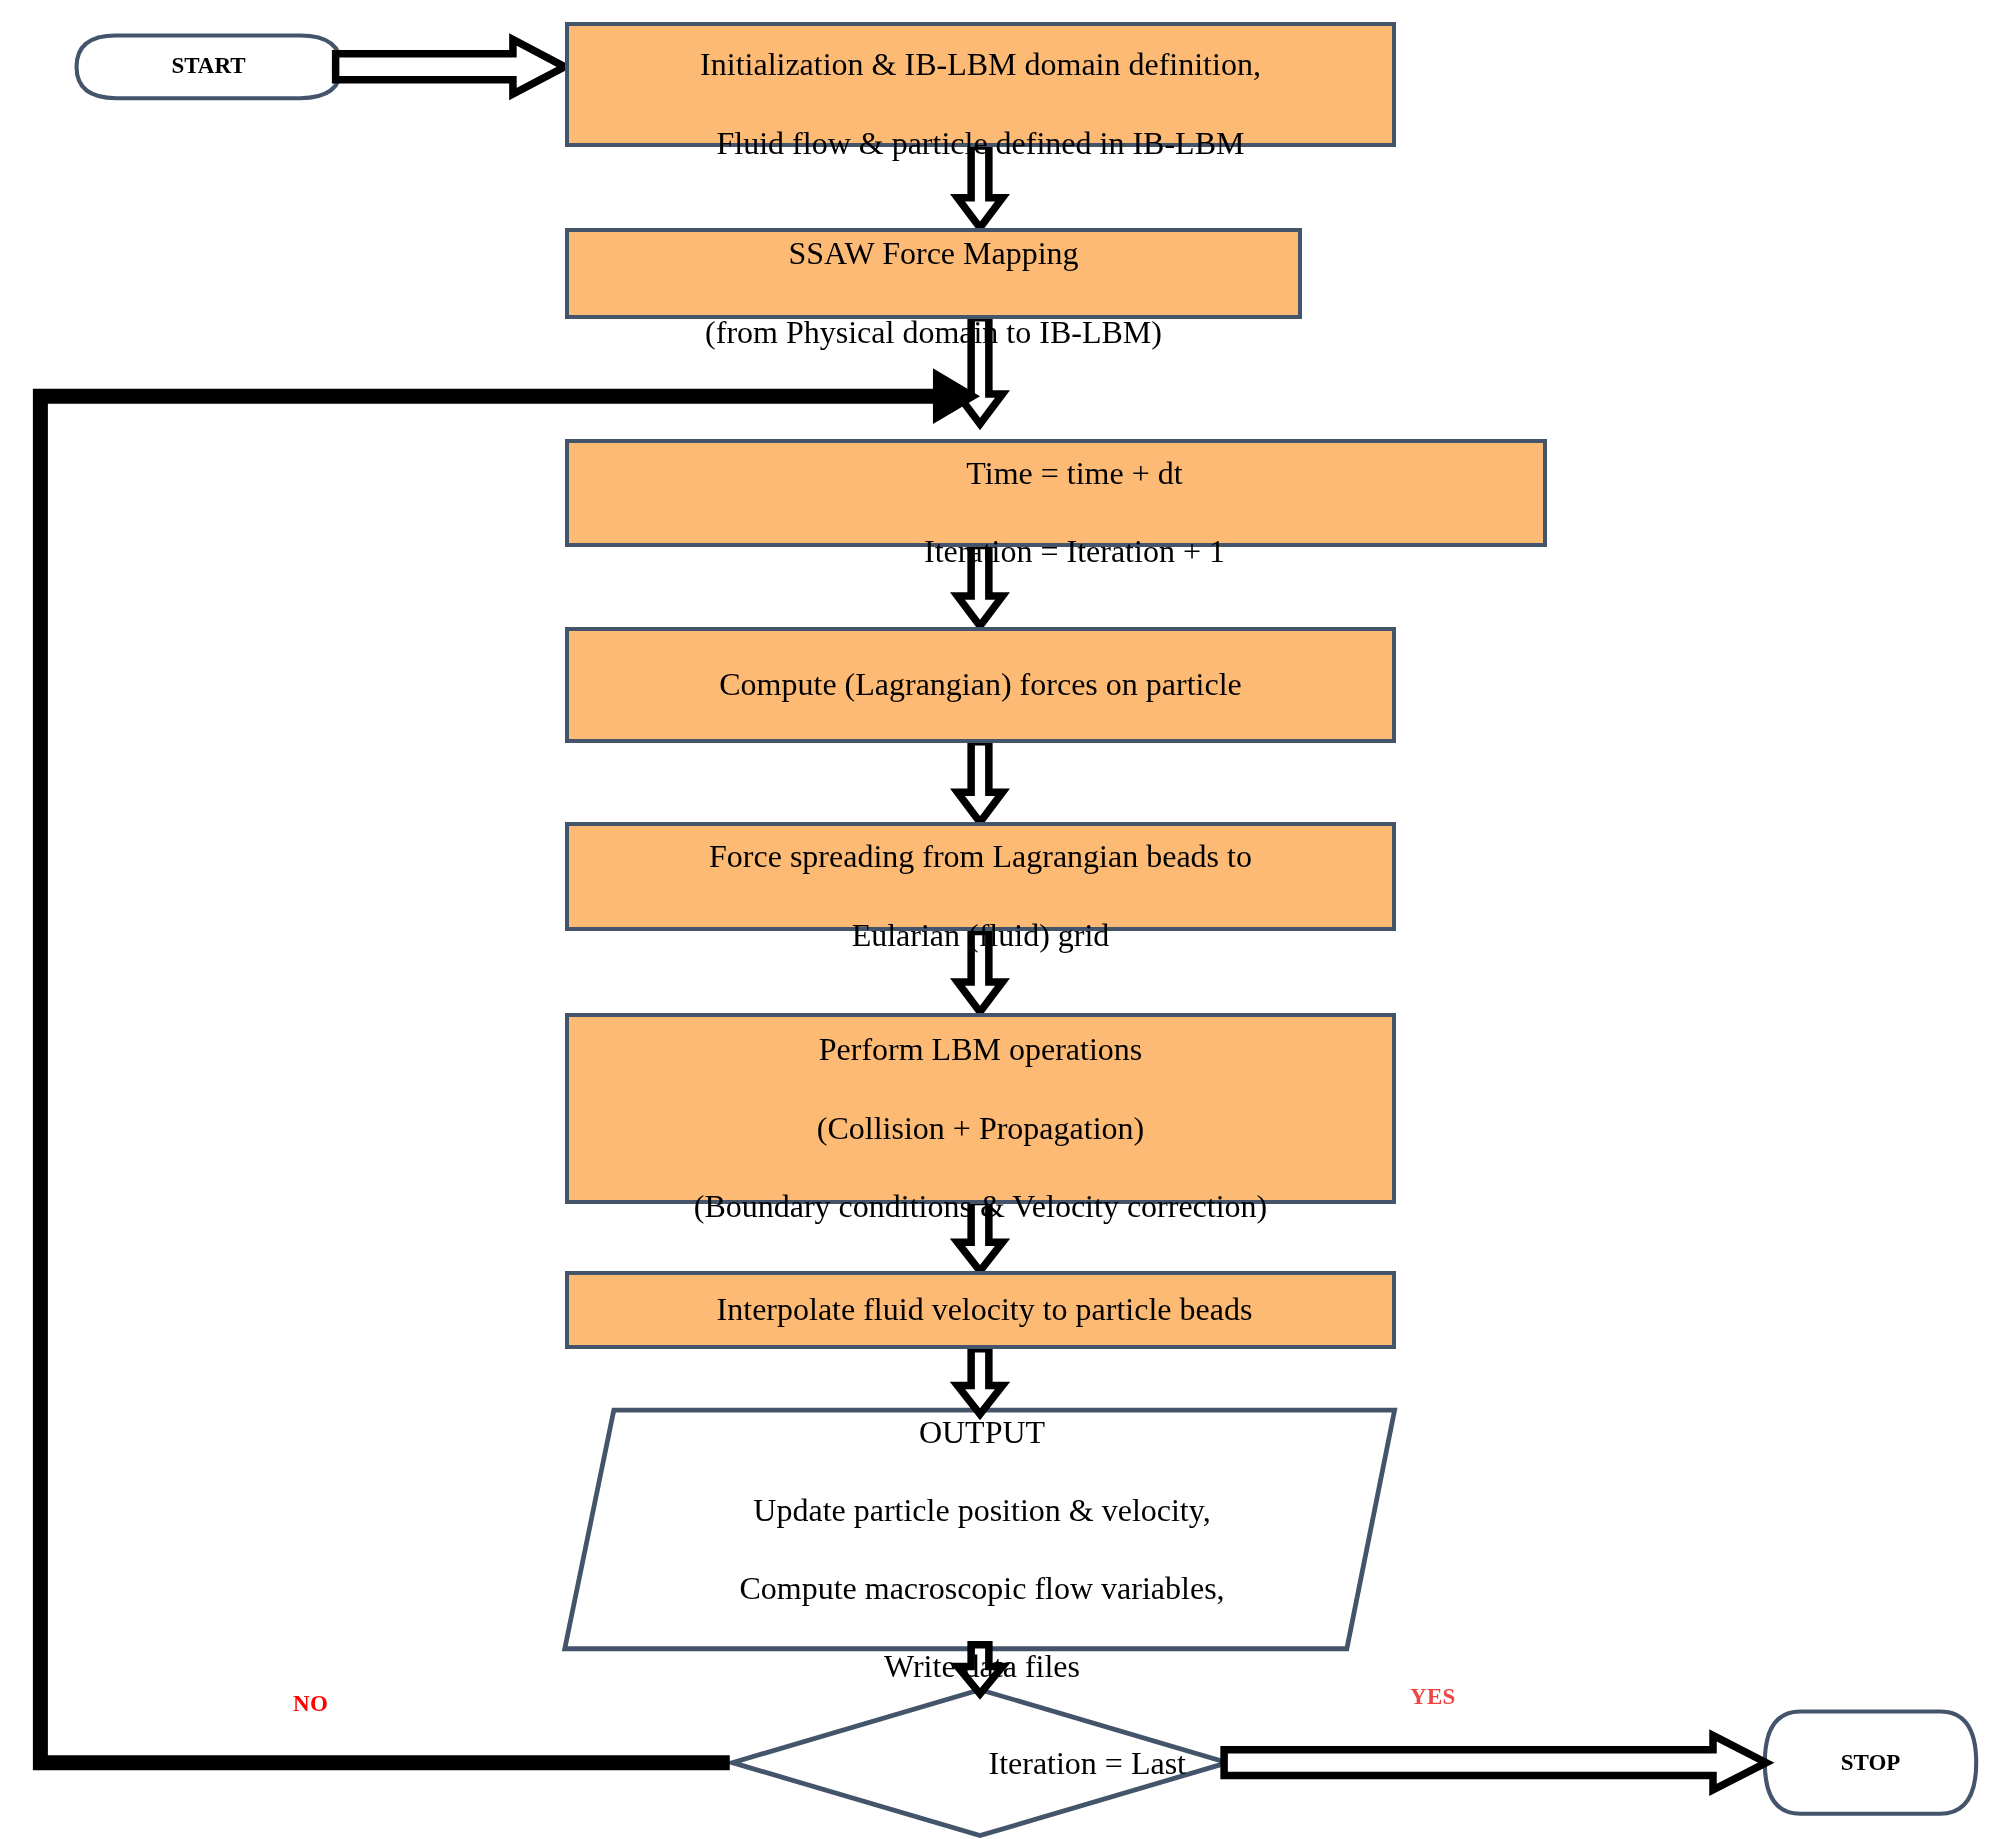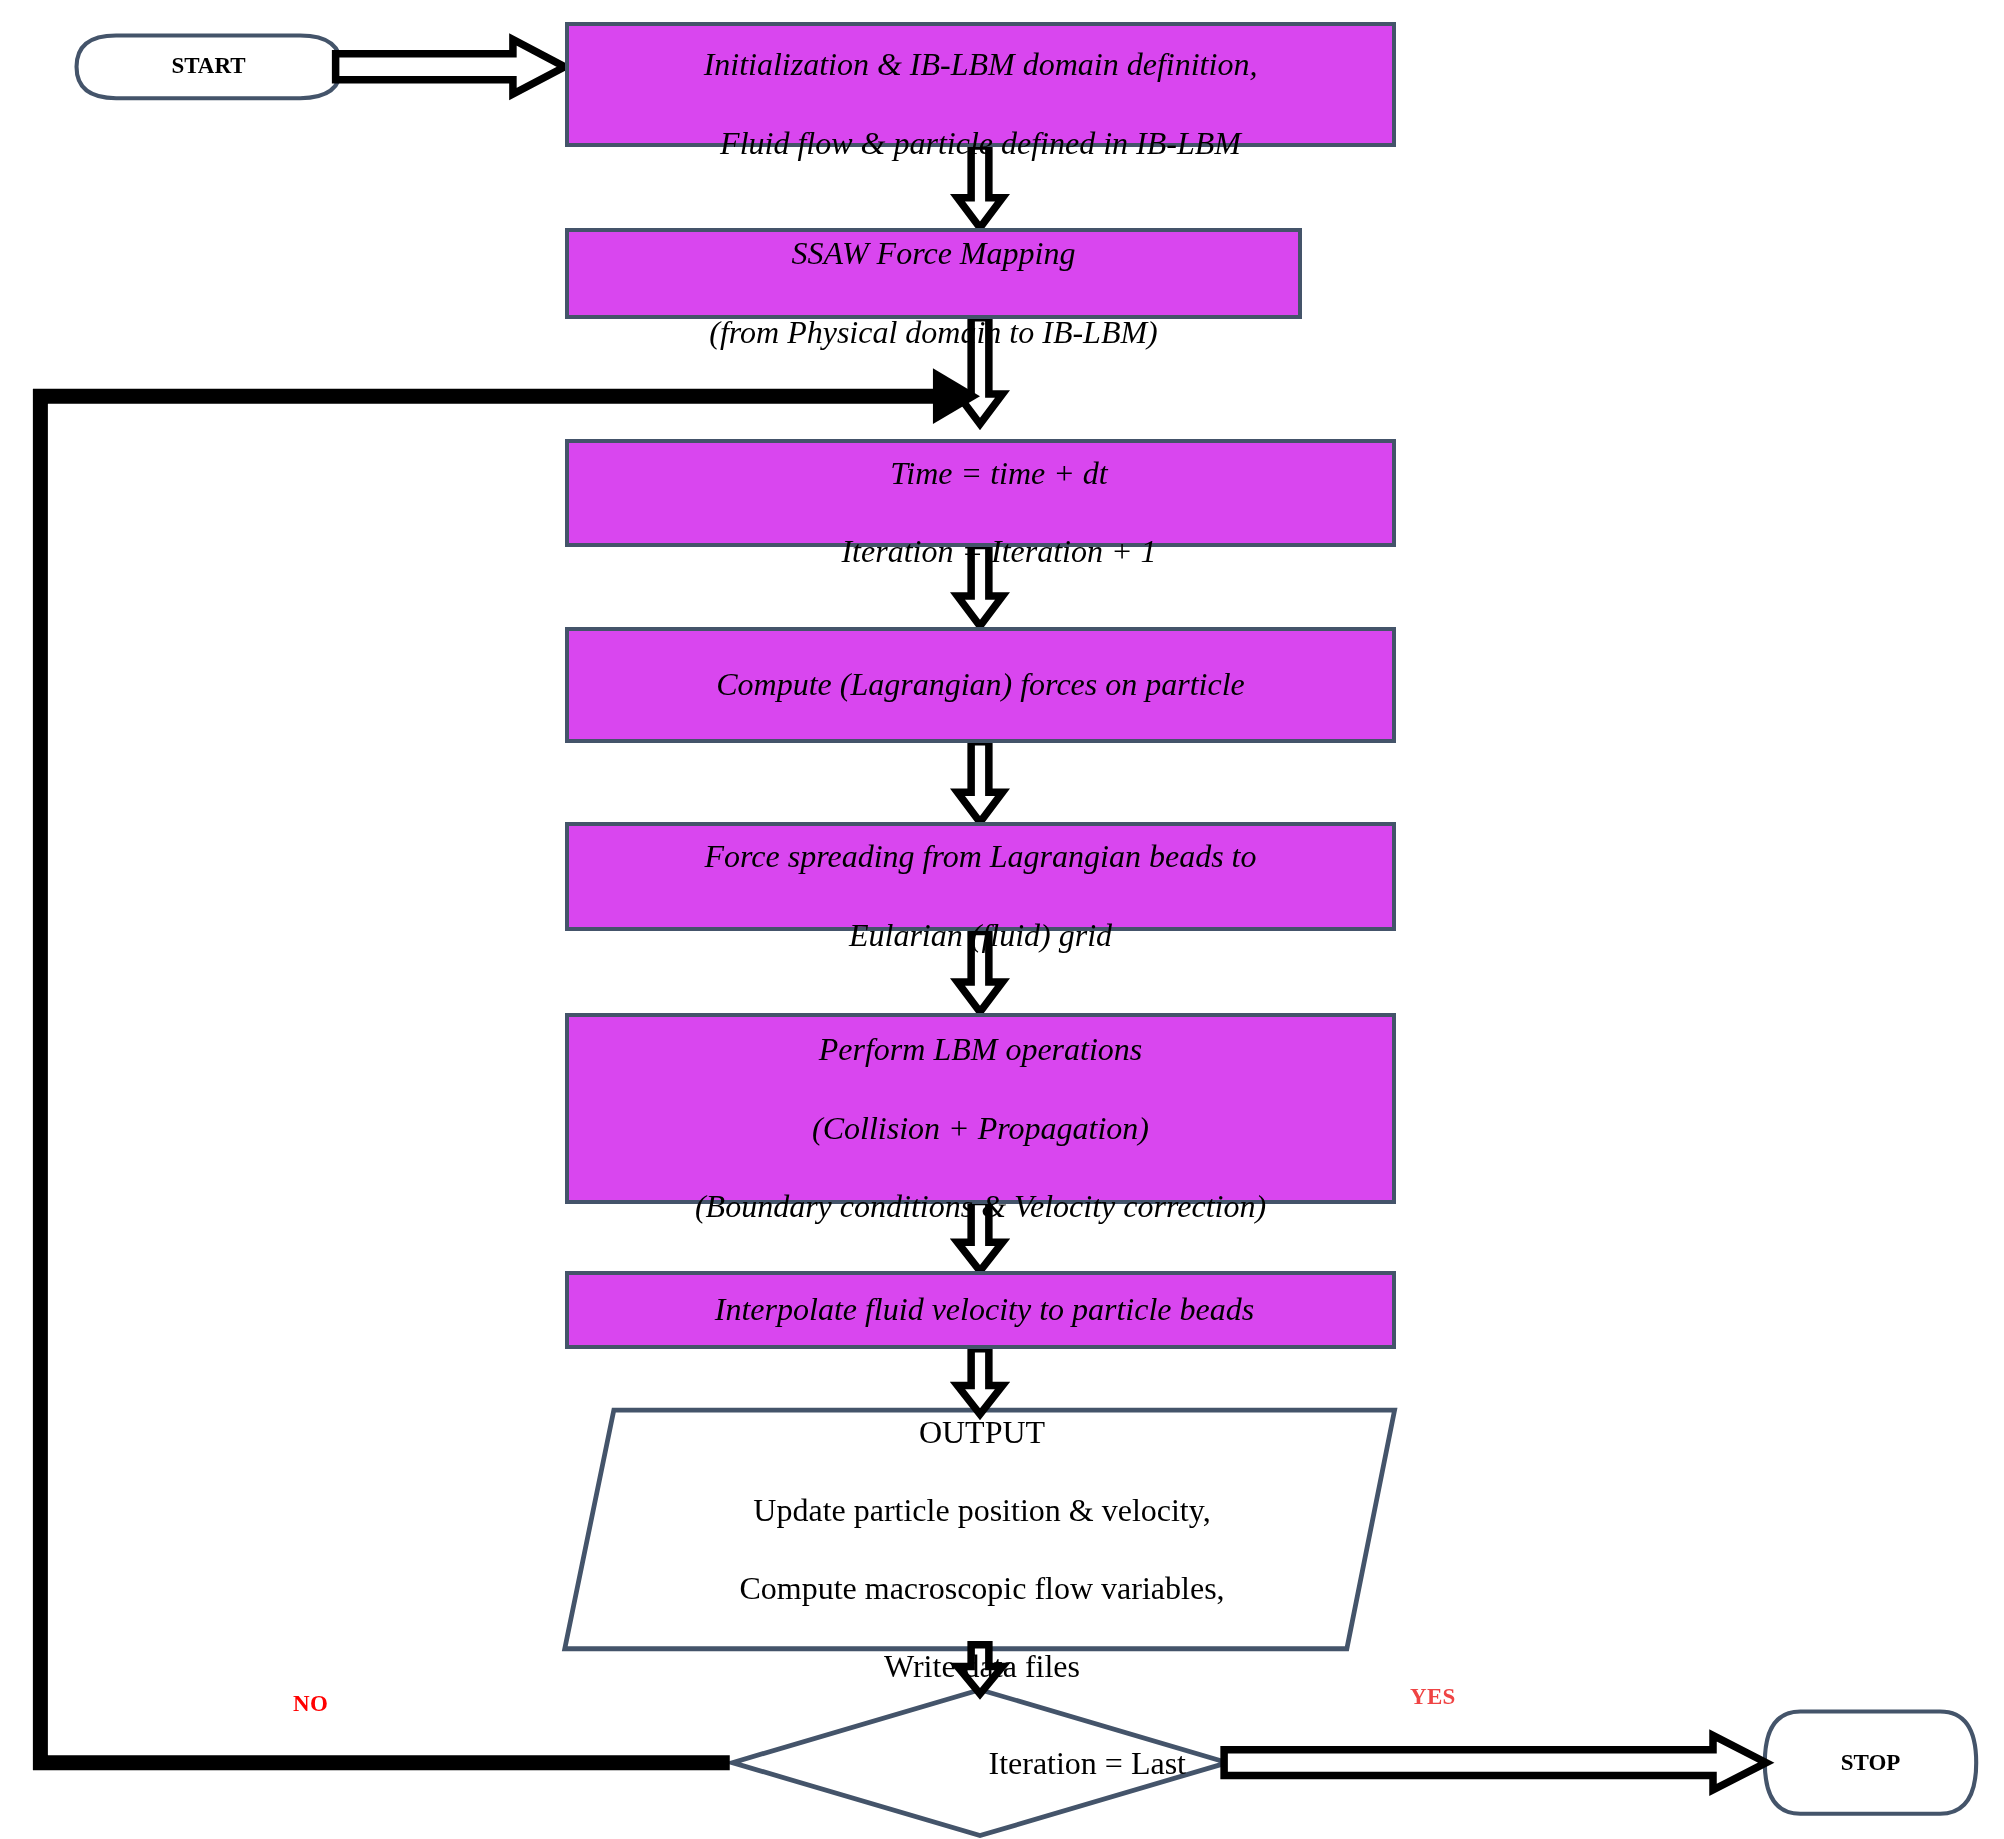--- a/index.html
+++ b/index.html
@@ -3,21 +3,21 @@
 <meta charset="utf-8">
 <style>
   html,body{margin:0;padding:0;background:#ffffff;}
   body{width:2005px;height:1839px;position:relative;overflow:hidden;
        font-family:"Liberation Serif","DejaVu Serif",serif;}
   #canvas{position:absolute;left:0;top:0;width:2005px;height:1839px;}
   svg.layer{position:absolute;left:0;top:0;width:2005px;height:1839px;}
   .node{position:absolute;box-sizing:border-box;display:flex;align-items:center;
         justify-content:center;text-align:center;color:#000;}
   .node .txt{line-height:1.22;white-space:pre-line;}
-  .proc{background:#d946ef;border:4.8px solid #44546A;font-style:italic;}
+  .proc{background:#fdba74;border:4.8px solid #44546A;}
   .term{background:transparent;}
   .lbl{position:absolute;font-weight:bold;letter-spacing:0.3px;}
   .f47{font-size:32px;}
   .f48{font-size:23px;}
 </style>
 </head>
 <body>
 
 <div id="canvas">
 
@@ -73,21 +73,21 @@
     </span>
   </div>
 
   <div class="node proc" style="left:565px;top:228px;width:737px;height:91px;">
     <span class="txt f47">
       <span>SSAW Force Mapping</span><br>
       <span>(from Physical domain to IB-LBM)</span>
     </span>
   </div>
 
-  <div class="node proc" style="left:565px;top:439px;width:831px;height:108px;padding-left:37px;">
+  <div class="node proc" style="left:565px;top:439px;width:982px;height:108px;padding-left:37px;">
     <span class="txt f47">
       <span>Time = time + dt</span><br>
       <span>Iteration = Iteration + 1</span>
     </span>
   </div>
 
   <div class="node proc" style="left:565px;top:627px;width:831px;height:116px;">
     <span class="txt f47">Compute (Lagrangian) forces on particle</span>
   </div>
 

